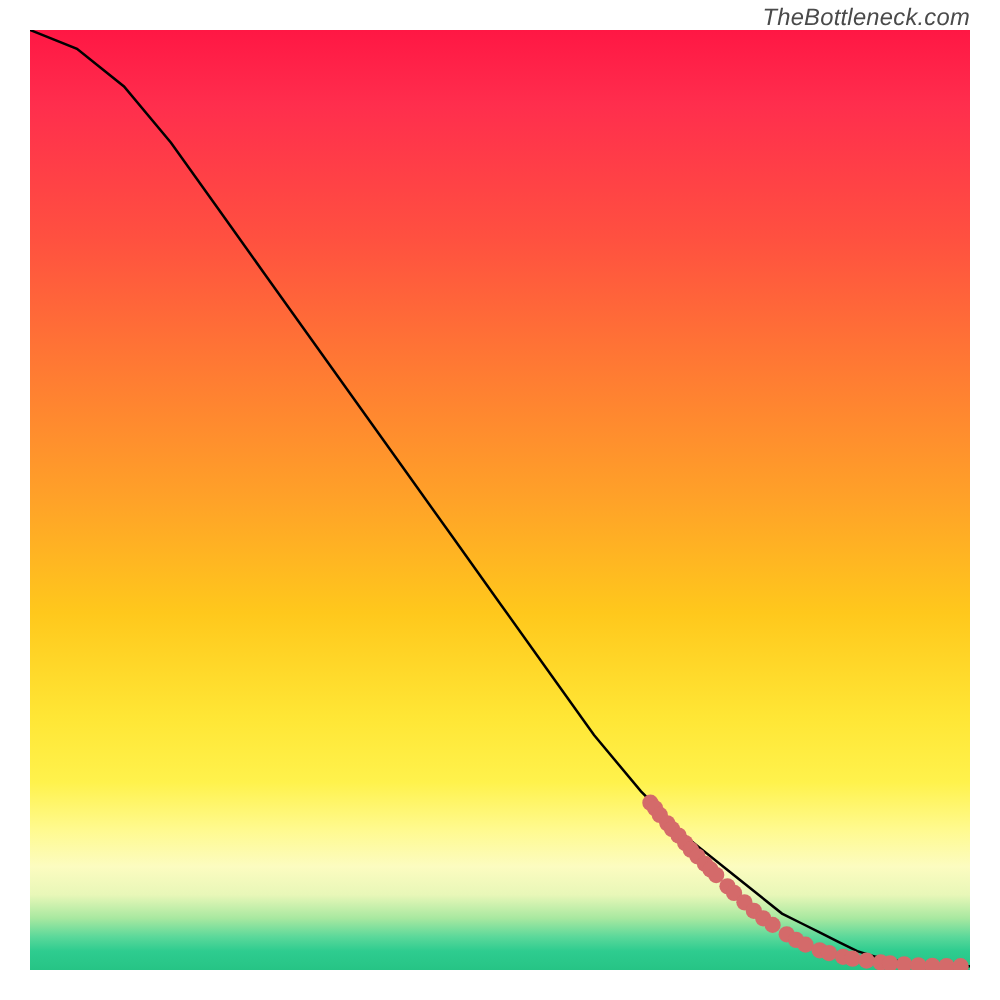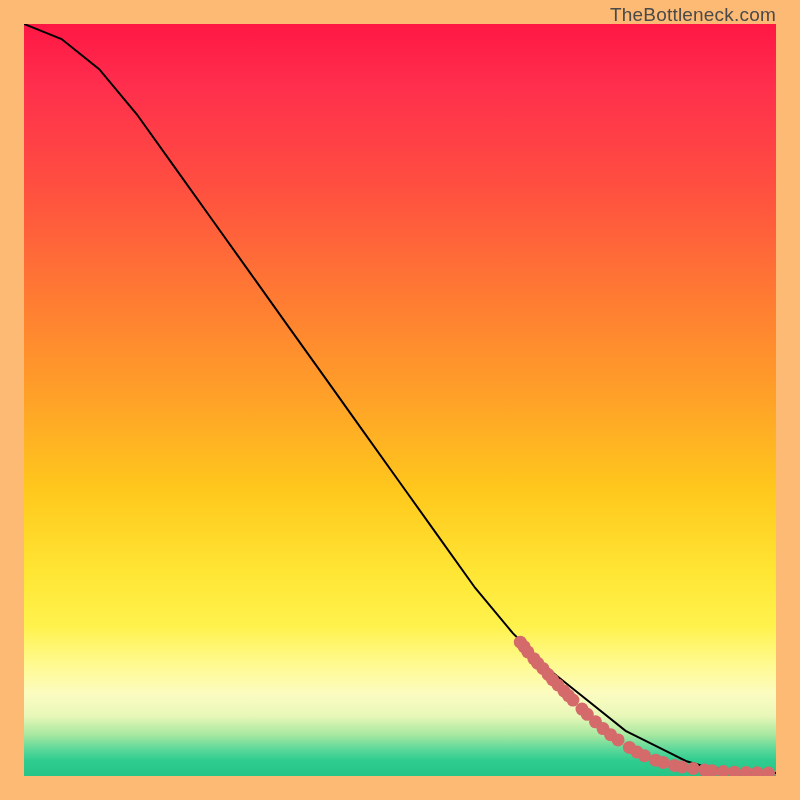--- a/index.html
+++ b/index.html
@@ -7,21 +7,22 @@
     padding: 0;
     width: 800px;
     height: 800px;
     background: #000;
     overflow: hidden;
   }
   .stage {
     position: relative;
     width: 800px;
     height: 800px;
-    background: #fdba74;
+    background: #ffffff;
+    font-style: italic;
   }
   .plot-area {
     position: absolute;
     left: 24px;
     top: 24px;
     width: 752px;
     height: 752px;
     overflow: hidden;
   }
   .gradient-bg {

